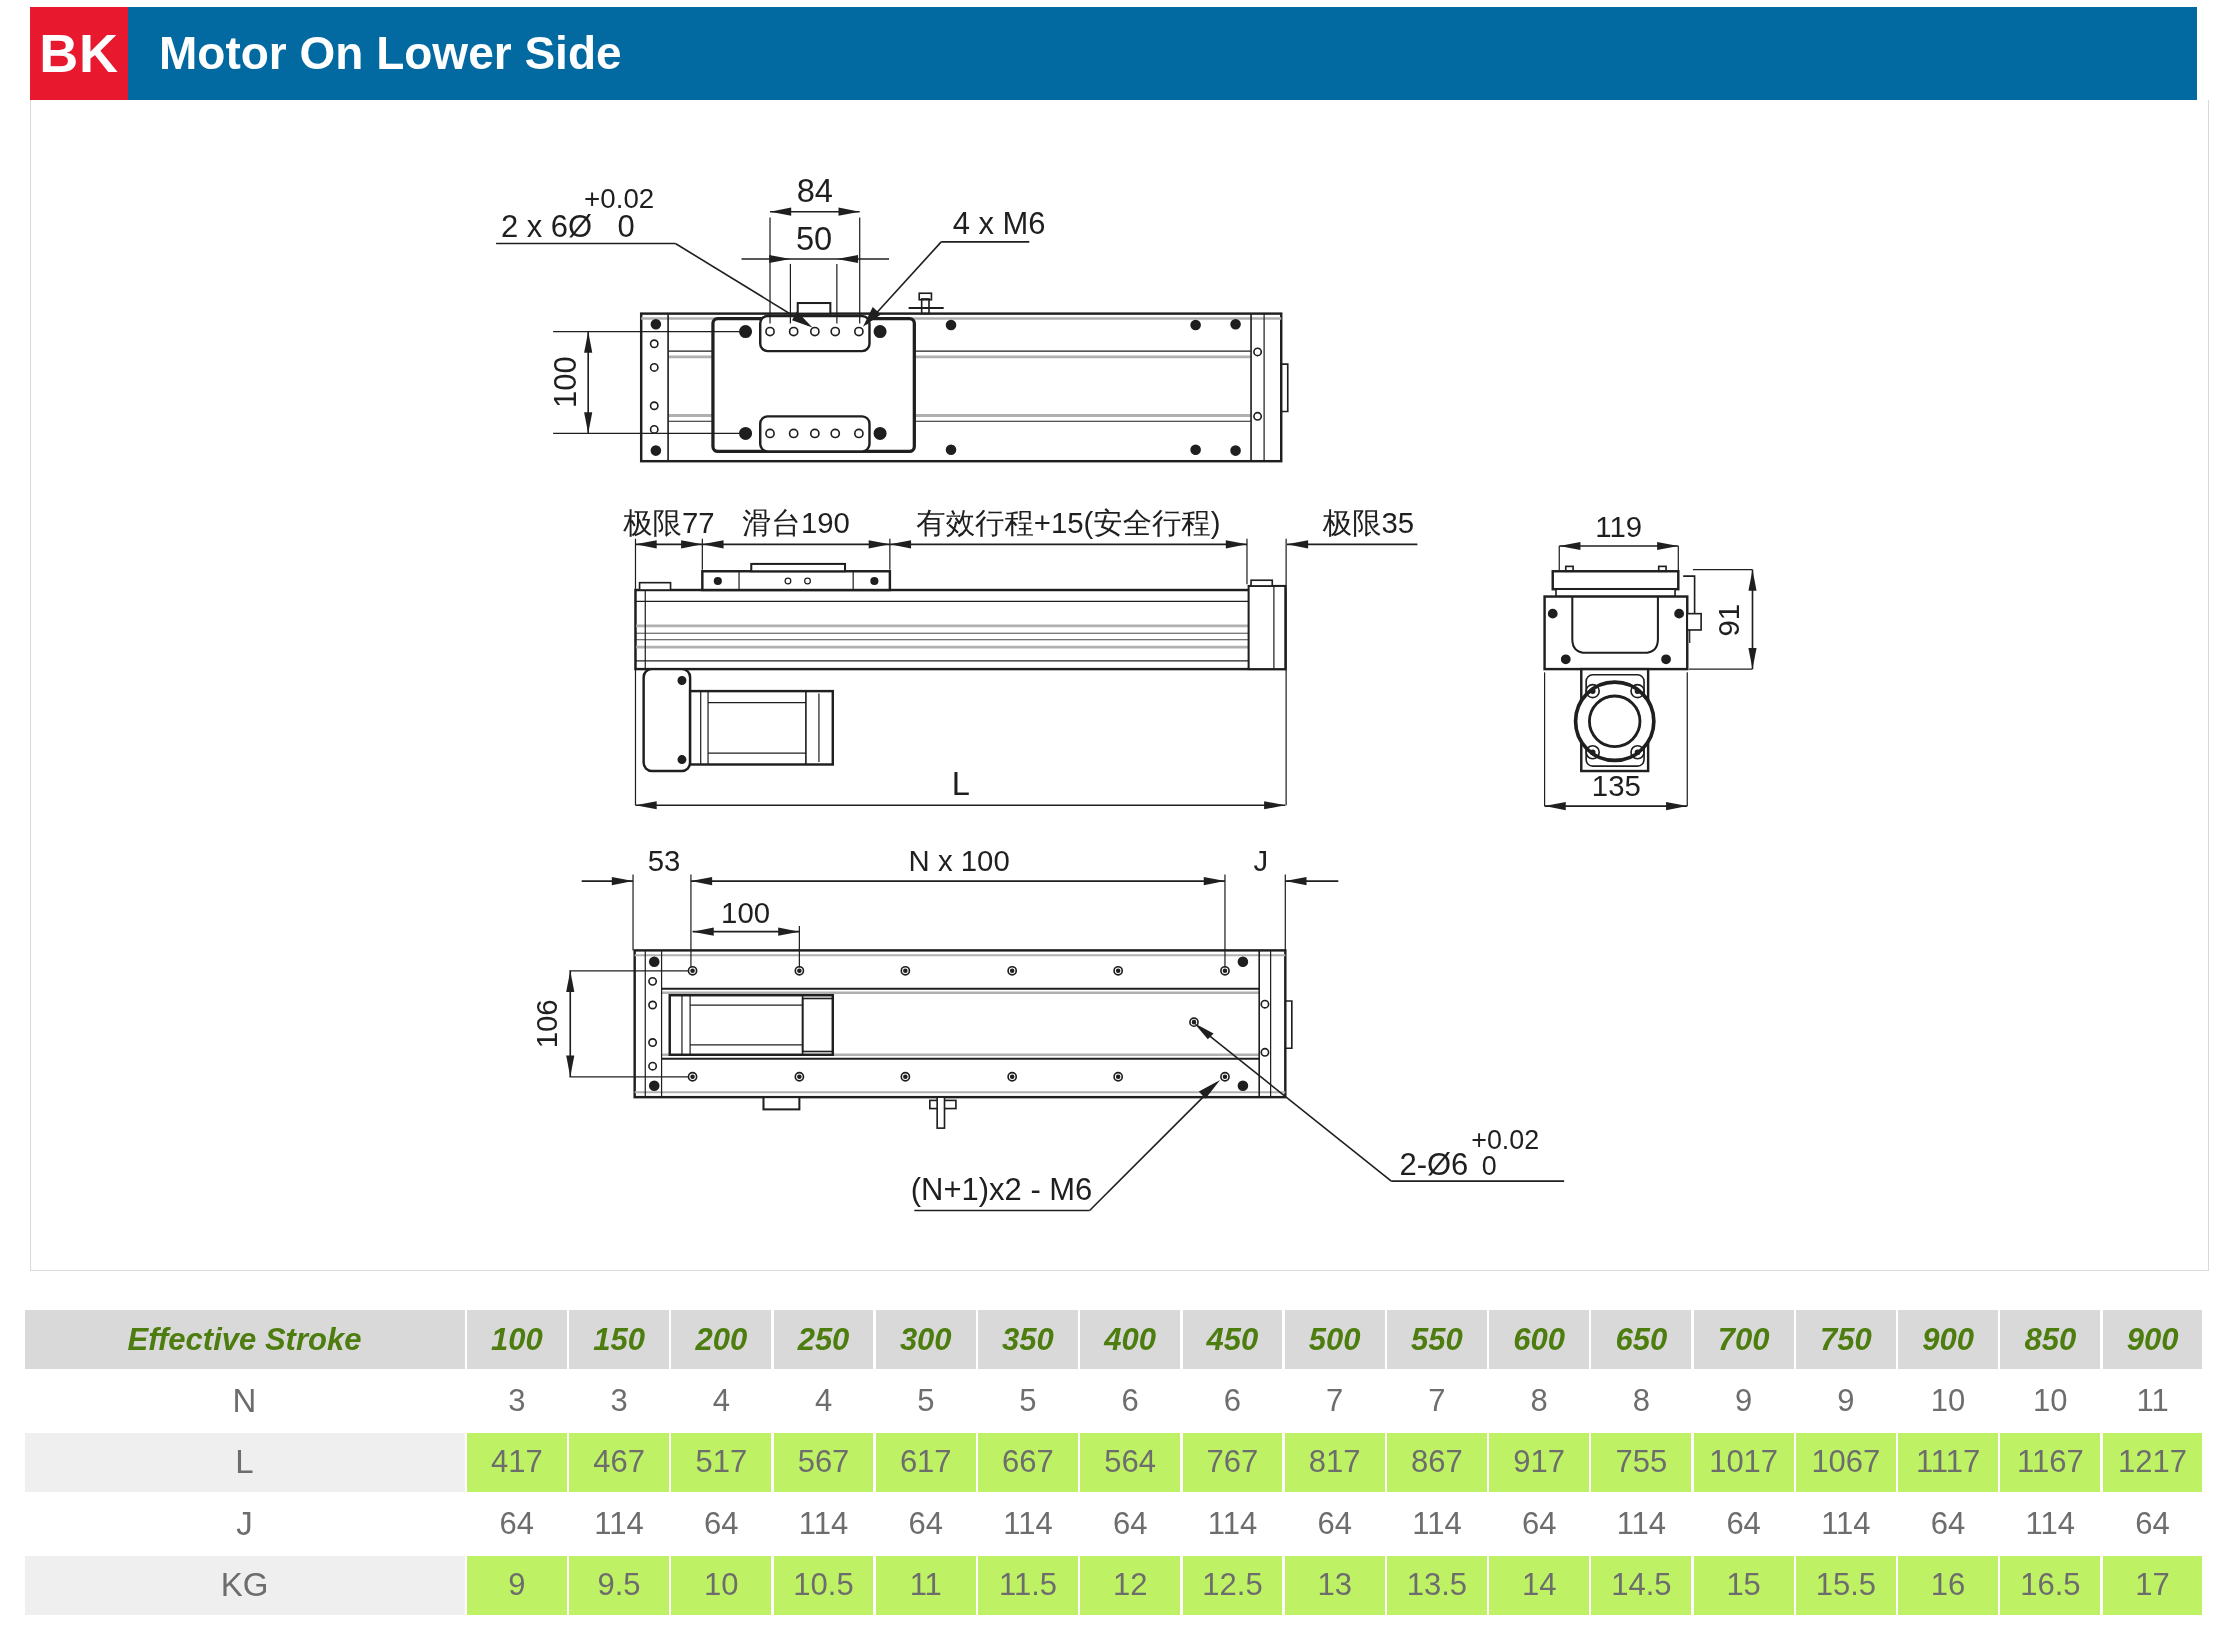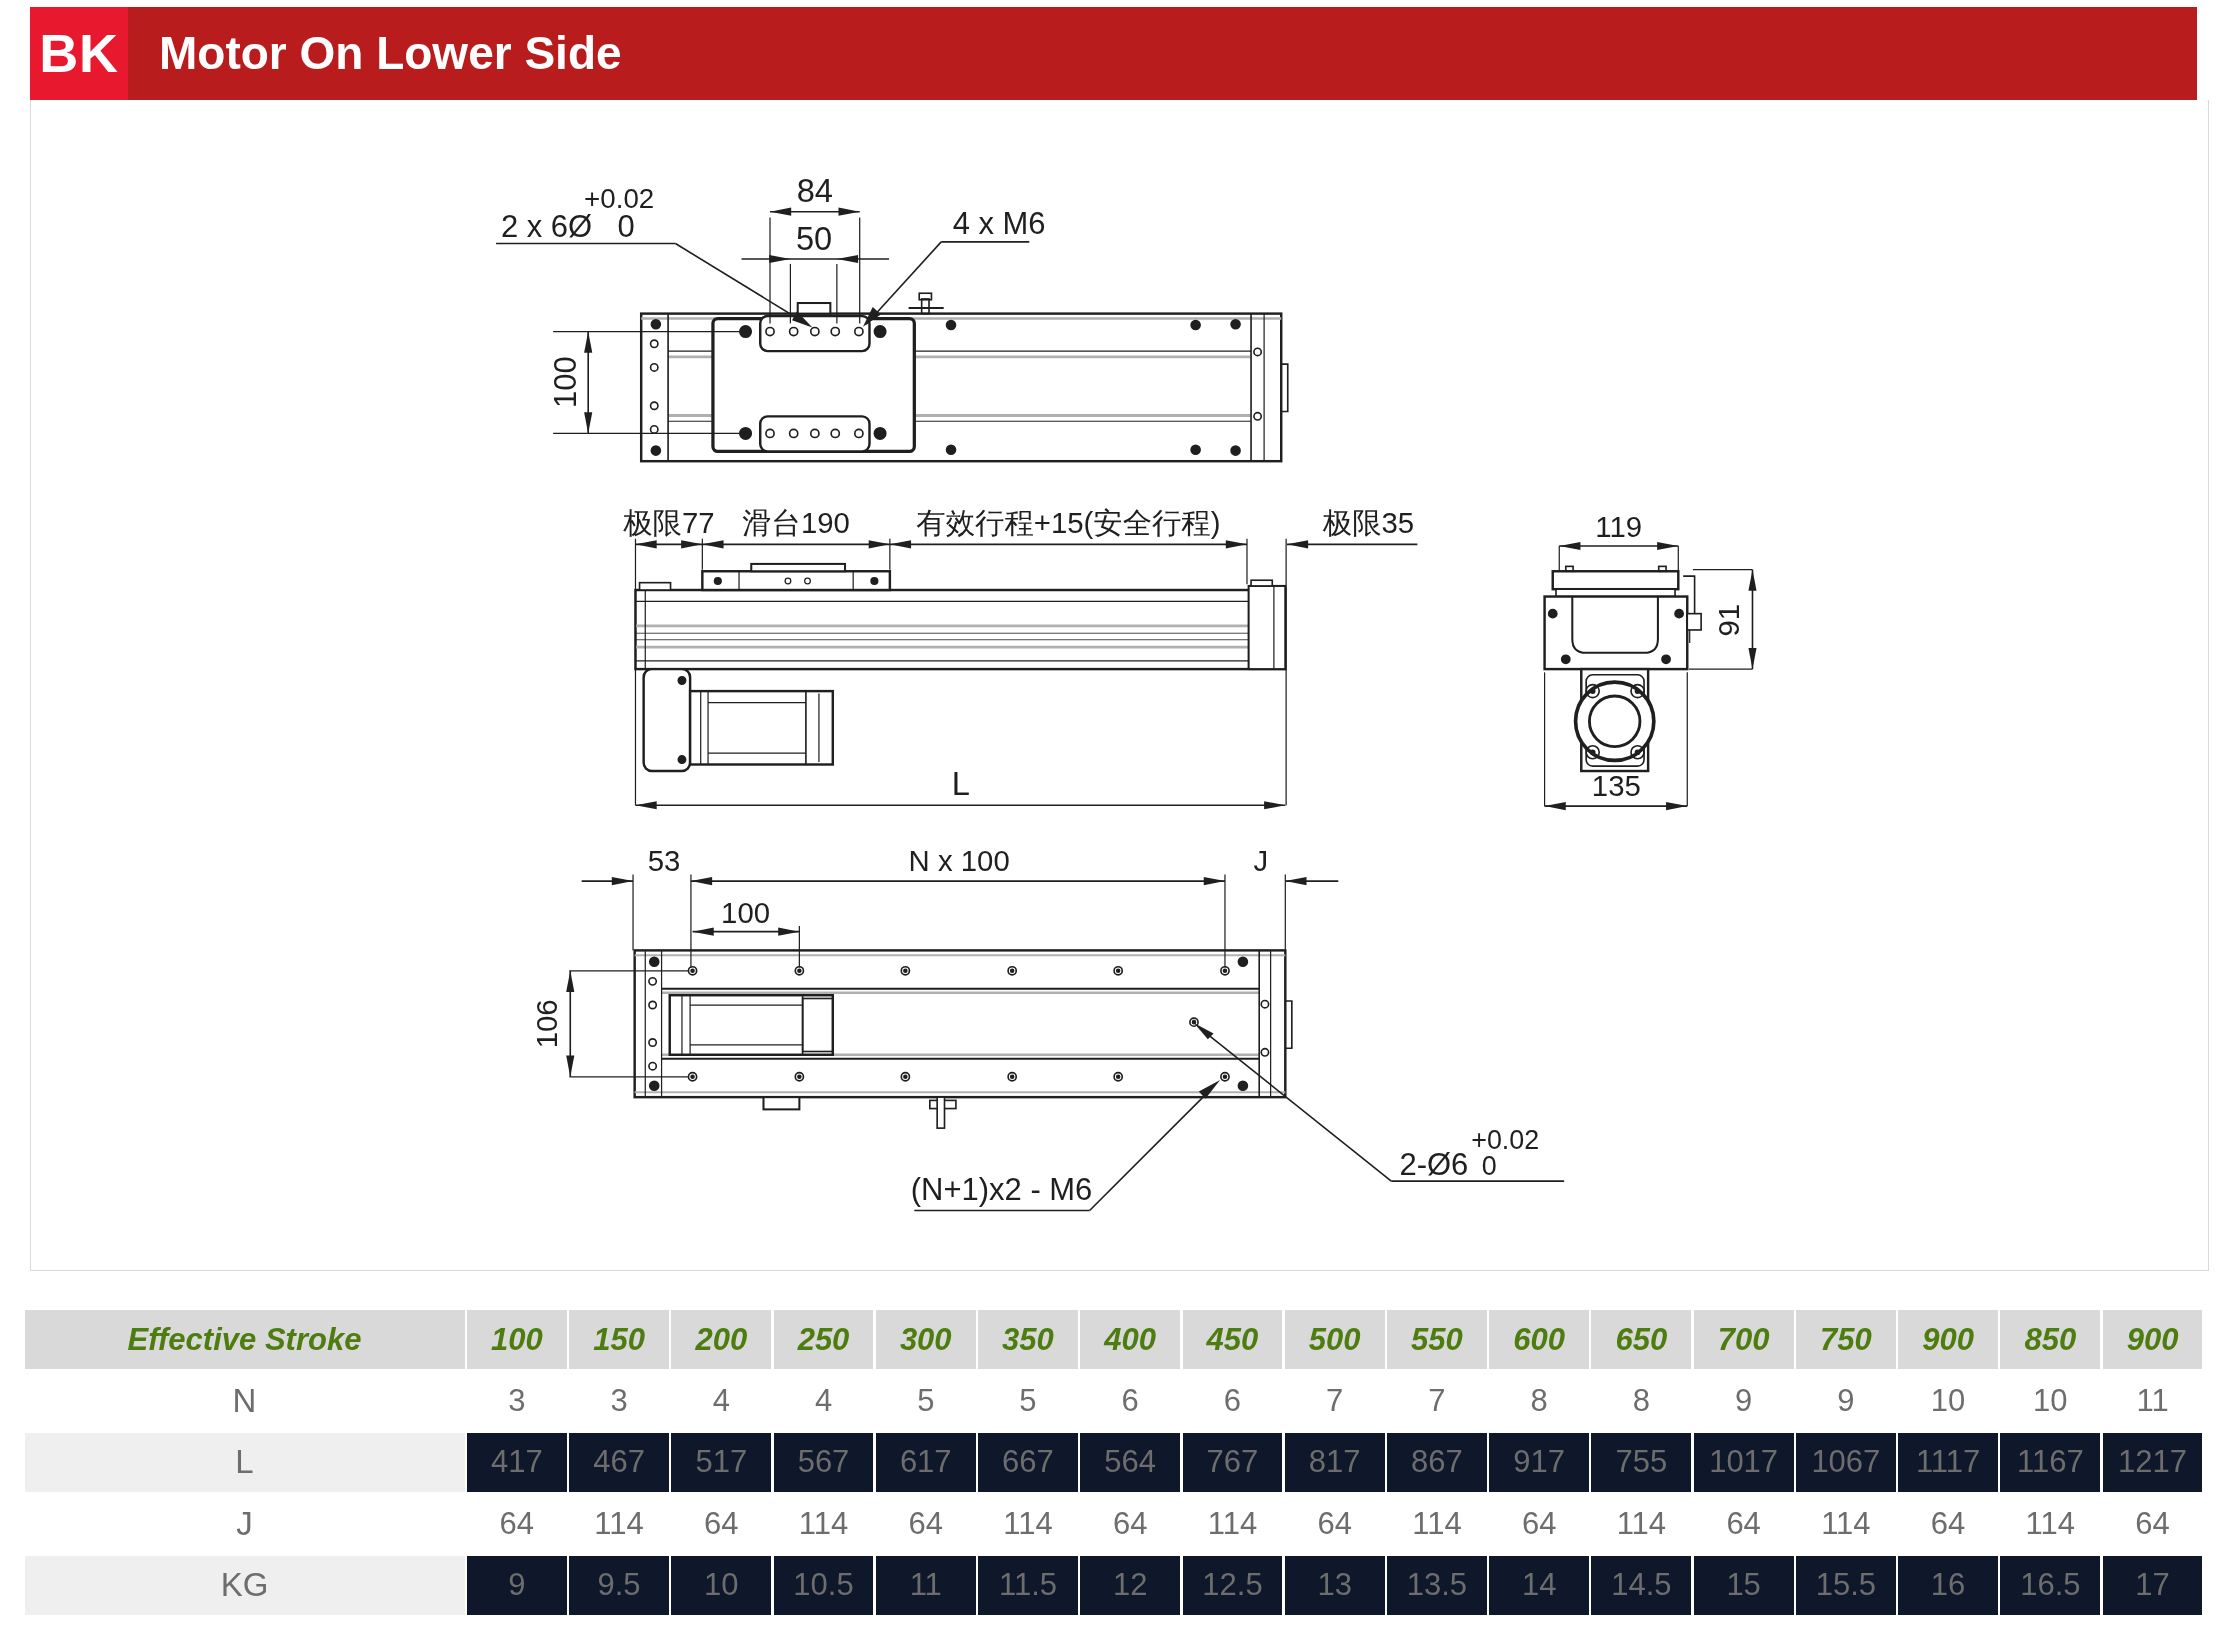--- a/index.html
+++ b/index.html
@@ -1,31 +1,31 @@
 <!DOCTYPE html>
 <html style="font-size:13px"><head>
 <meta charset="utf-8">
 <style>
   html,body{margin:0;padding:0;background:#fff;}
   .page{position:relative;width:2227px;height:1649px;background:#fff;overflow:hidden;
         font-family:"Liberation Sans",sans-serif;}
-  .header{position:absolute;left:30px;top:6.5px;width:2167px;height:93px;background:#b91c1c;display:flex;}
+  .header{position:absolute;left:30px;top:6.5px;width:2167px;height:93px;background:#0369a1;display:flex;}
   .badge{width:98px;height:93px;background:#e8182f;color:#ffffff;font-weight:bold;font-size:54px;
          display:flex;align-items:center;justify-content:center;letter-spacing:0.8px;}
   .title{color:#ffffff;font-size:46px;display:flex;align-items:center;padding-left:31px;font-weight:700;}
   .canvas{position:absolute;left:30px;top:100px;width:2165px;height:1170px;background:#fff;
           border:0.8px solid #d9d9d9;border-top:none;padding-left:12px;}
   .canvas svg{display:block;}
   svg text{font-family:"Liberation Sans",sans-serif;fill:#1f1f1f;}
   .spec-table{position:absolute;left:24.5px;top:1310px;width:2178px;display:grid;
               grid-template-columns:440px repeat(17,1fr);gap:2.4px;background:#ffffff;}
   .spec-table div{height:59px;display:flex;align-items:center;justify-content:center;}
   .th{background:#d9d9d9;color:#4d7c0f;font-weight:bold;font-size:31px;font-style:italic;}
   .cell{background:#ffffff;color:#6d6d6d;font-size:31px;}
-  .cell.alt{background:#0f172a;text-align:center;}
+  .cell.alt{background:#bef264;text-align:center;}
   .rowlabel{background:#ffffff;color:#6d6d6d;font-size:33px;}
   .rowlabel.alt{background:#efefef;}
 </style>
 </head>
 <body>
 
 <div class="page">
 
   <div class="header">
     <div class="badge">BK</div>

